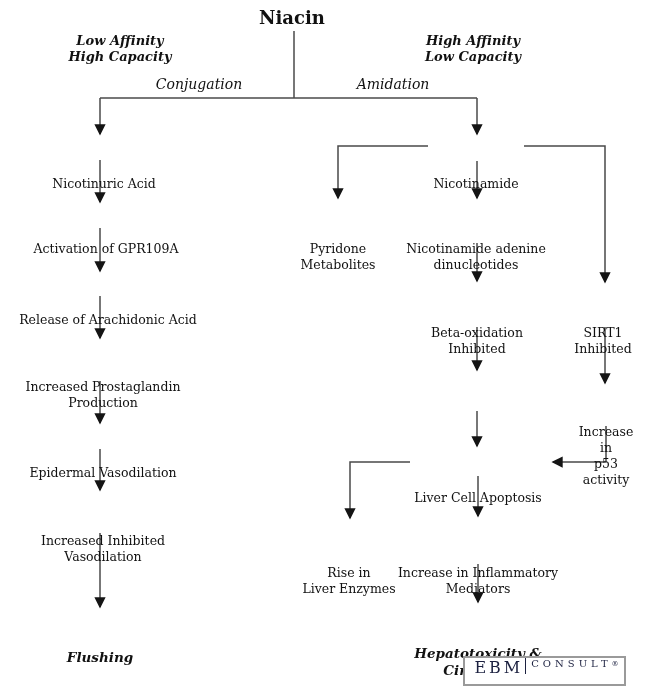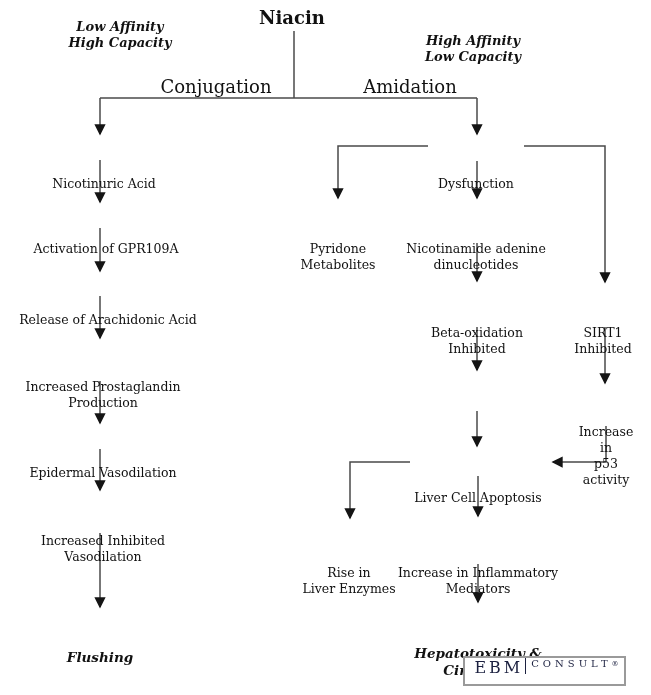--- a/index.html
+++ b/index.html
@@ -44,23 +44,23 @@
     font-size:13px;
     font-weight:bold;
     font-style:italic;
     line-height:16px;
     white-space:pre-line;
     text-align:center;
   }
   .process{
     position:absolute;
     transform:translateX(-50%);
-    font-size:18px;
+    font-size:14px;
+    font-style:italic;
     white-space:nowrap;
-    margin-left:17px;
   }
   .terminal{
     font-weight:bold;
     font-size:13.5px;
     line-height:16.5px;
     font-style:italic;
   }
   .logo{
     position:absolute;
     left:463px;top:656px;
@@ -126,38 +126,38 @@
       <line x1="477" y1="411" x2="477" y2="446" marker-end="url(#arrow)"></line>
       <line x1="605" y1="327" x2="605" y2="383" marker-end="url(#arrow)"></line>
       <polyline points="606,426 606,462 553,462" marker-end="url(#arrow)"></polyline>
       <polyline points="410,462 350,462 350,518" marker-end="url(#arrow)"></polyline>
       <line x1="478" y1="476" x2="478" y2="516" marker-end="url(#arrow)"></line>
       <line x1="478" y1="564" x2="478" y2="602" marker-end="url(#arrow)"></line>
     </g>
   </svg>
 
   <div class="diagram-title" style="left:292px;top:7px">Niacin</div>
-  <div class="affinity" style="left:120px;top:19px">Low Affinity
+  <div class="affinity" style="left:120px;top:33px">Low Affinity
 High Capacity</div>
   <div class="affinity" style="left:473px;top:33px">High Affinity
 Low Capacity</div>
   <div class="process" style="left:199px;top:76px">Conjugation</div>
   <div class="process" style="left:393px;top:76px">Amidation</div>
 
   <div class="node" style="left:104px;top:140px">Nicotinuric Acid</div>
   <div class="node" style="left:106px;top:205px">Activation of GPR109A</div>
   <div class="node" style="left:108px;top:276px">Release of Arachidonic Acid</div>
   <div class="node" style="left:103px;top:343px">Increased Prostaglandin
 Production</div>
   <div class="node" style="left:103px;top:429px">Epidermal Vasodilation</div>
   <div class="node" style="left:103px;top:497px">Increased Inhibited
 Vasodilation</div>
   <div class="node terminal" style="left:100px;top:613px">Flushing</div>
 
-  <div class="node" style="left:476px;top:140px">Dysfunction</div>
+  <div class="node" style="left:476px;top:140px">Nicotinamide</div>
   <div class="node" style="left:338px;top:205px">Pyridone
 Metabolites</div>
   <div class="node" style="left:476px;top:205px">Nicotinamide adenine
 dinucleotides</div>
   <div class="node" style="left:477px;top:289px">Beta-oxidation
 Inhibited</div>
   <div class="node" style="left:603px;top:289px">SIRT1
 Inhibited</div>
   <div class="node" style="left:606px;top:388px">Increase in
 p53 activity</div>

